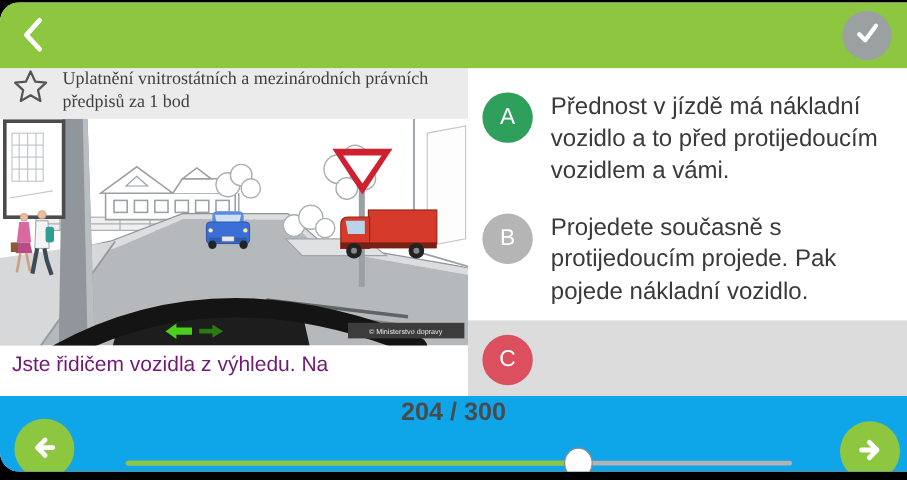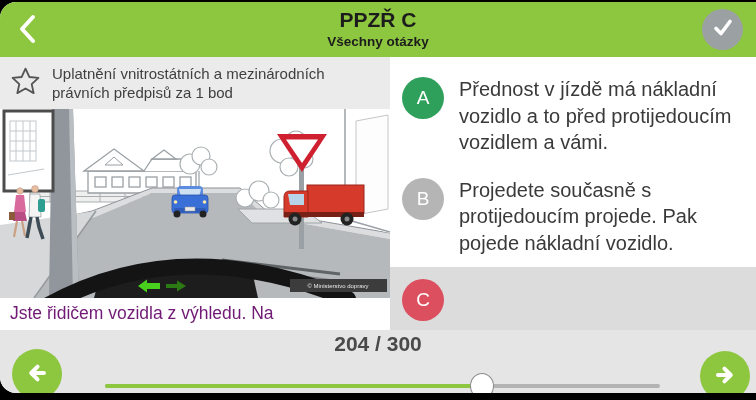--- a/index.html
+++ b/index.html
@@ -14,33 +14,33 @@
   
   .app-header{position:absolute;top:0;left:0;right:0;height:55px;background:#8dc63f;}
   .back-btn{position:absolute;left:8px;top:6px;width:42px;height:42px;background:none;border:none;padding:0;cursor:pointer;}
   .hdr-titles{position:absolute;left:60px;right:60px;top:0;height:55px;text-align:center;color:#1c1c1c;}
   .hdr-title{font-size:21px;font-weight:700;margin-top:6px;}
   .hdr-subtitle{font-size:13.5px;font-weight:700;margin-top:2px;}
   .confirm-btn{position:absolute;right:13px;top:7px;width:41px;height:41px;border:none;border-radius:50%;
     background:#9ba1a3;padding:0;cursor:pointer;display:flex;align-items:center;justify-content:center;}
   
   .left-panel{position:absolute;top:55px;left:0;width:390px;}
-  .category-bar{height:52px;background:#ebebeb;display:flex;align-items:center;gap:11px;padding:0 10px;box-sizing:border-box;}
+  .category-bar{height:42px;background:#ebebeb;display:flex;gap:11px;padding:0 10px;box-sizing:border-box;font-family:Liberation Serif, serif;}
   .category-text{font-size:15px;line-height:1.28;color:#3f3f3f;}
   .scene{display:block;width:390px;height:189px;}
   .question-text{padding:5px 10px 0 10px;font-size:17.5px;color:#701a75;height:23px;overflow:hidden;white-space:nowrap;}
   
   .answers{position:absolute;top:55px;left:390px;right:0;bottom:63px;background:#fff;padding-top:8px;box-sizing:border-box;}
   .option{display:flex;gap:15px;align-items:flex-start;padding:10px 10px 10px 12px;cursor:pointer;}
   .option.selected{background:#dcdcdc;}
   .badge{width:42px;height:42px;border-radius:50%;flex:none;display:flex;align-items:center;justify-content:center;
     color:#fff;font-size:19px;margin-top:2px;}
   .option-text{font-size:20px;line-height:1.33;color:#3a3a3a;padding-top:1px;}
   
-  .nav-bar{position:absolute;left:0;right:0;bottom:0;height:63px;background:#e5e5e5;}
+  .nav-bar{position:absolute;left:0;right:0;bottom:0;height:63px;background:#0ea5e9;}
   .counter{position:absolute;left:0;right:0;top:2px;text-align:center;font-size:21px;font-weight:700;color:#4a4a4a;}
   .nav-btn{position:absolute;width:50px;height:50px;border:none;border-radius:50%;background:#8dc63f;padding:0;cursor:pointer;
     display:flex;align-items:center;justify-content:center;}
   .prev-btn{left:12px;top:19px;}
   .next-btn{right:6px;top:21px;}
   .slider{position:absolute;left:105px;top:43px;width:555px;height:26px;cursor:pointer;}
   .slider-track{position:absolute;left:0;right:0;top:11px;height:4px;background:#b3b3b3;border-radius:2px;}
   .slider-fill{position:absolute;left:0;top:11px;height:4px;background:#8dc63f;border-radius:2px;width:50%;}
   .slider-thumb{position:absolute;top:13px;left:50%;width:24px;height:26px;background:#fff;border:1.5px solid #8a8a8a;
     border-radius:50%;transform:translate(-50%,-50%);box-sizing:border-box;}
@@ -51,24 +51,20 @@
 <div class="screen">
 
   <div class="app-header">
     <button class="back-btn">
       <span>
         <svg width="42" height="42" viewBox="0 0 42 42">
             <path d="M25 9 L14 21 L25 33" fill="none" stroke="#fff" stroke-width="4" stroke-linecap="round" stroke-linejoin="round"></path>
           </svg>
       </span>
     </button>
-    <div class="hdr-titles">
-      <div class="hdr-title">PPZŘ C</div>
-      <div class="hdr-subtitle">Všechny otázky</div>
-    </div>
     <button class="confirm-btn">
       <span>
         <svg width="26" height="26" viewBox="0 0 26 26">
             <path d="M6 13.5 L11 18.5 L20 6.5" fill="none" stroke="#fff" stroke-width="3.6" stroke-linecap="round" stroke-linejoin="round"></path>
           </svg>
       </span>
     </button>
   </div>
 
   <div class="left-panel">

